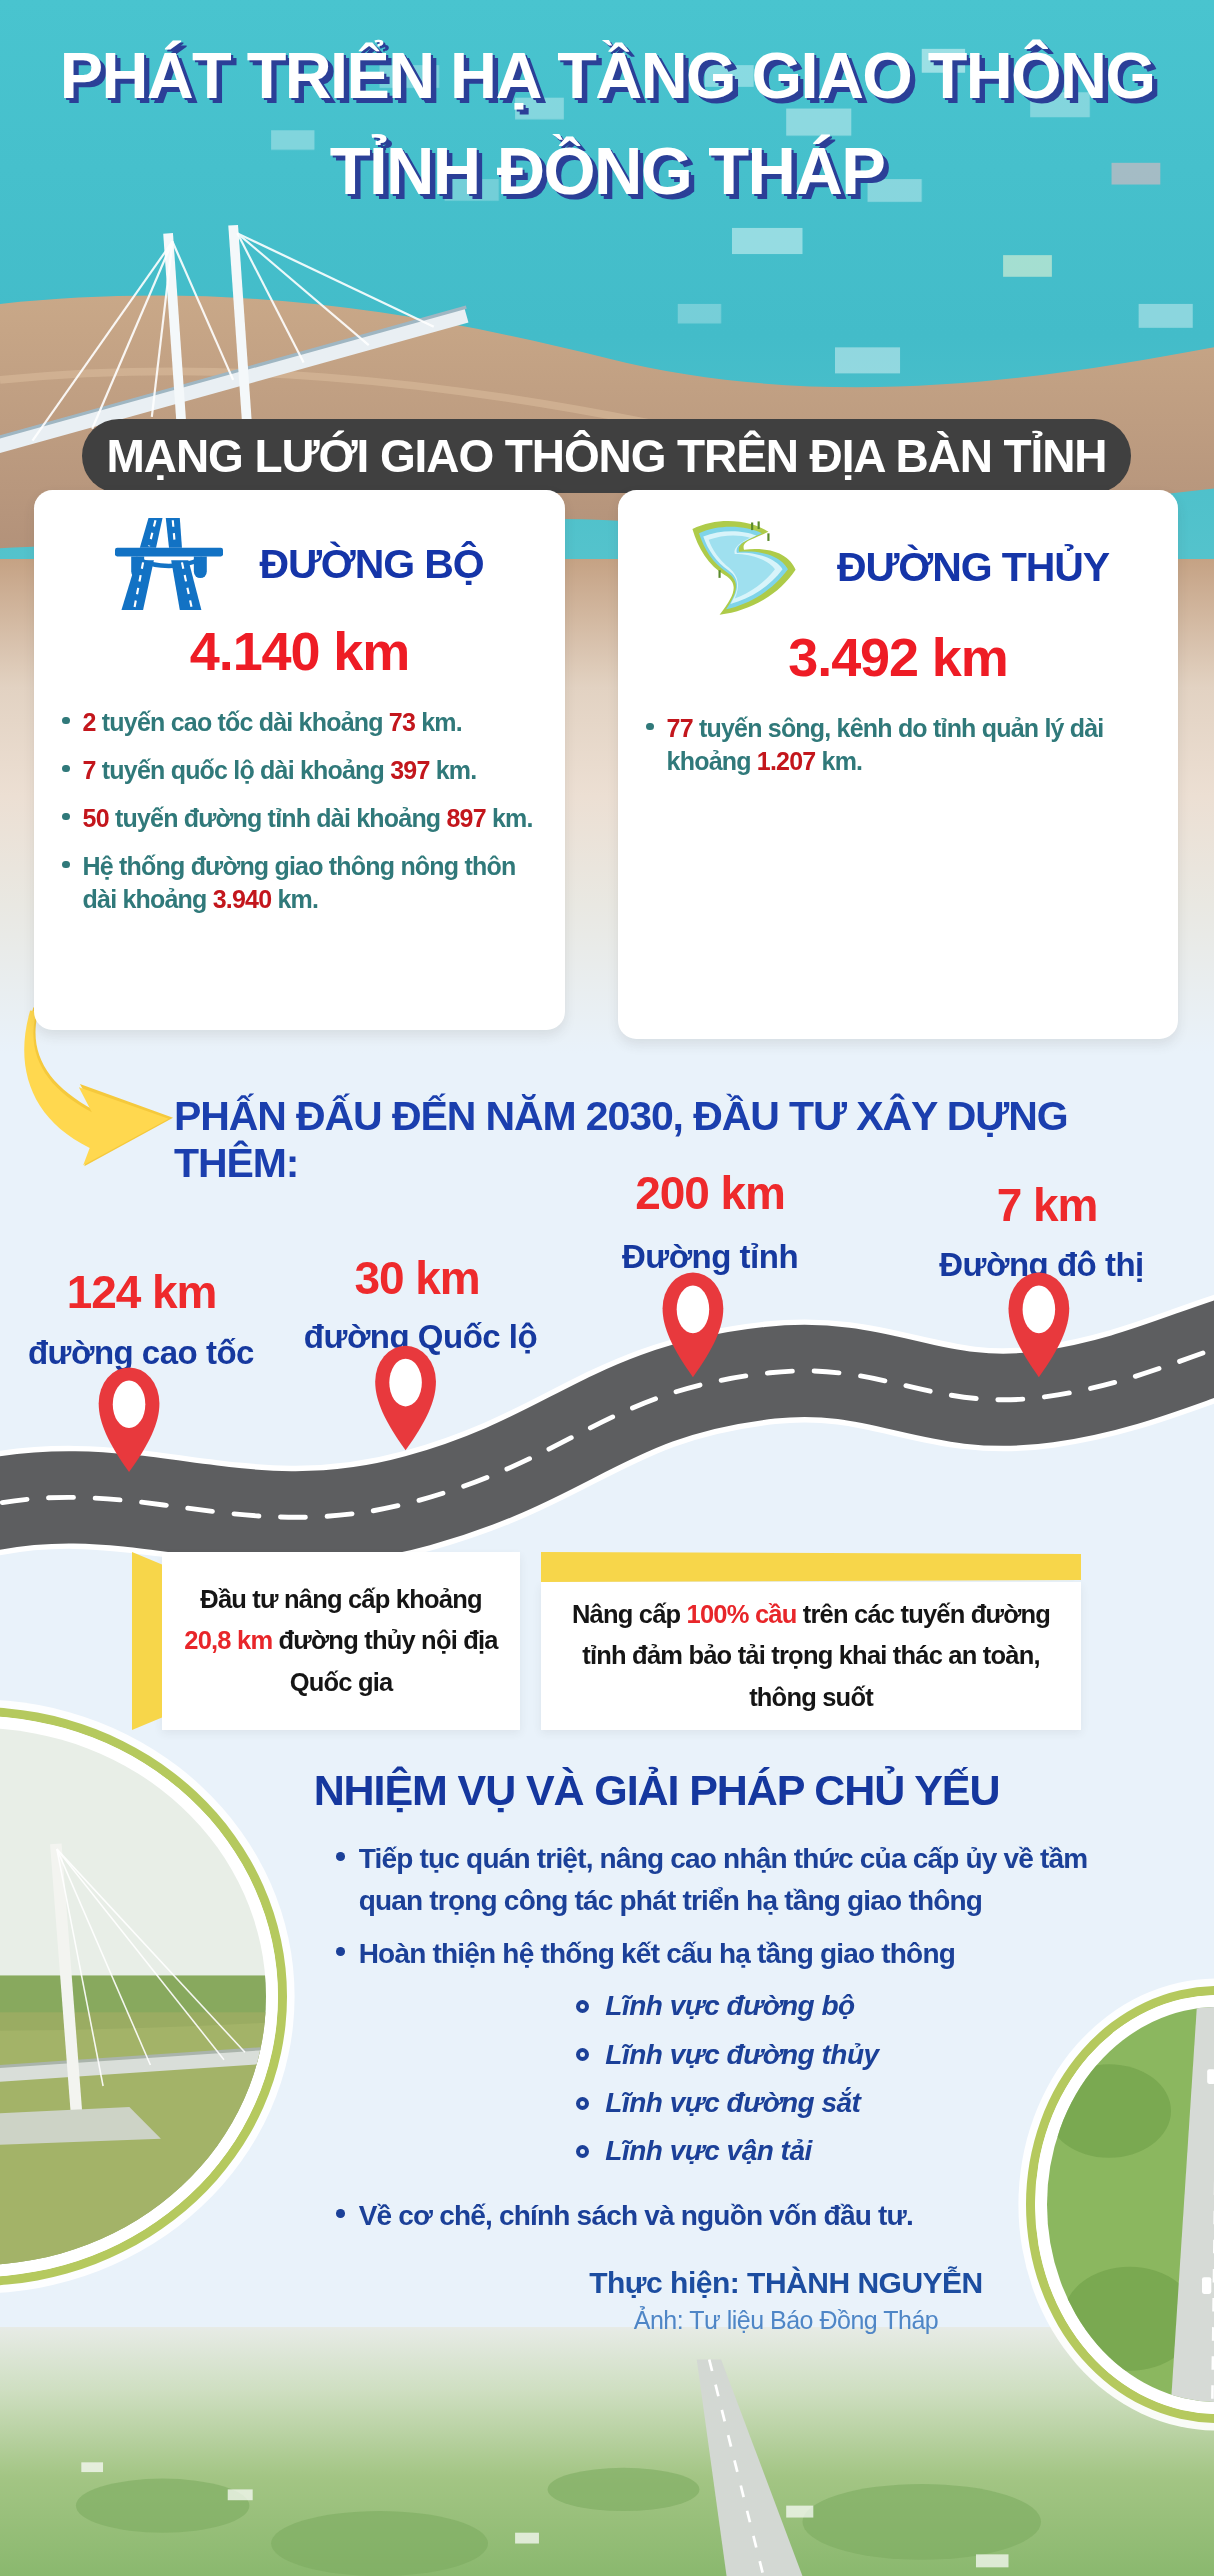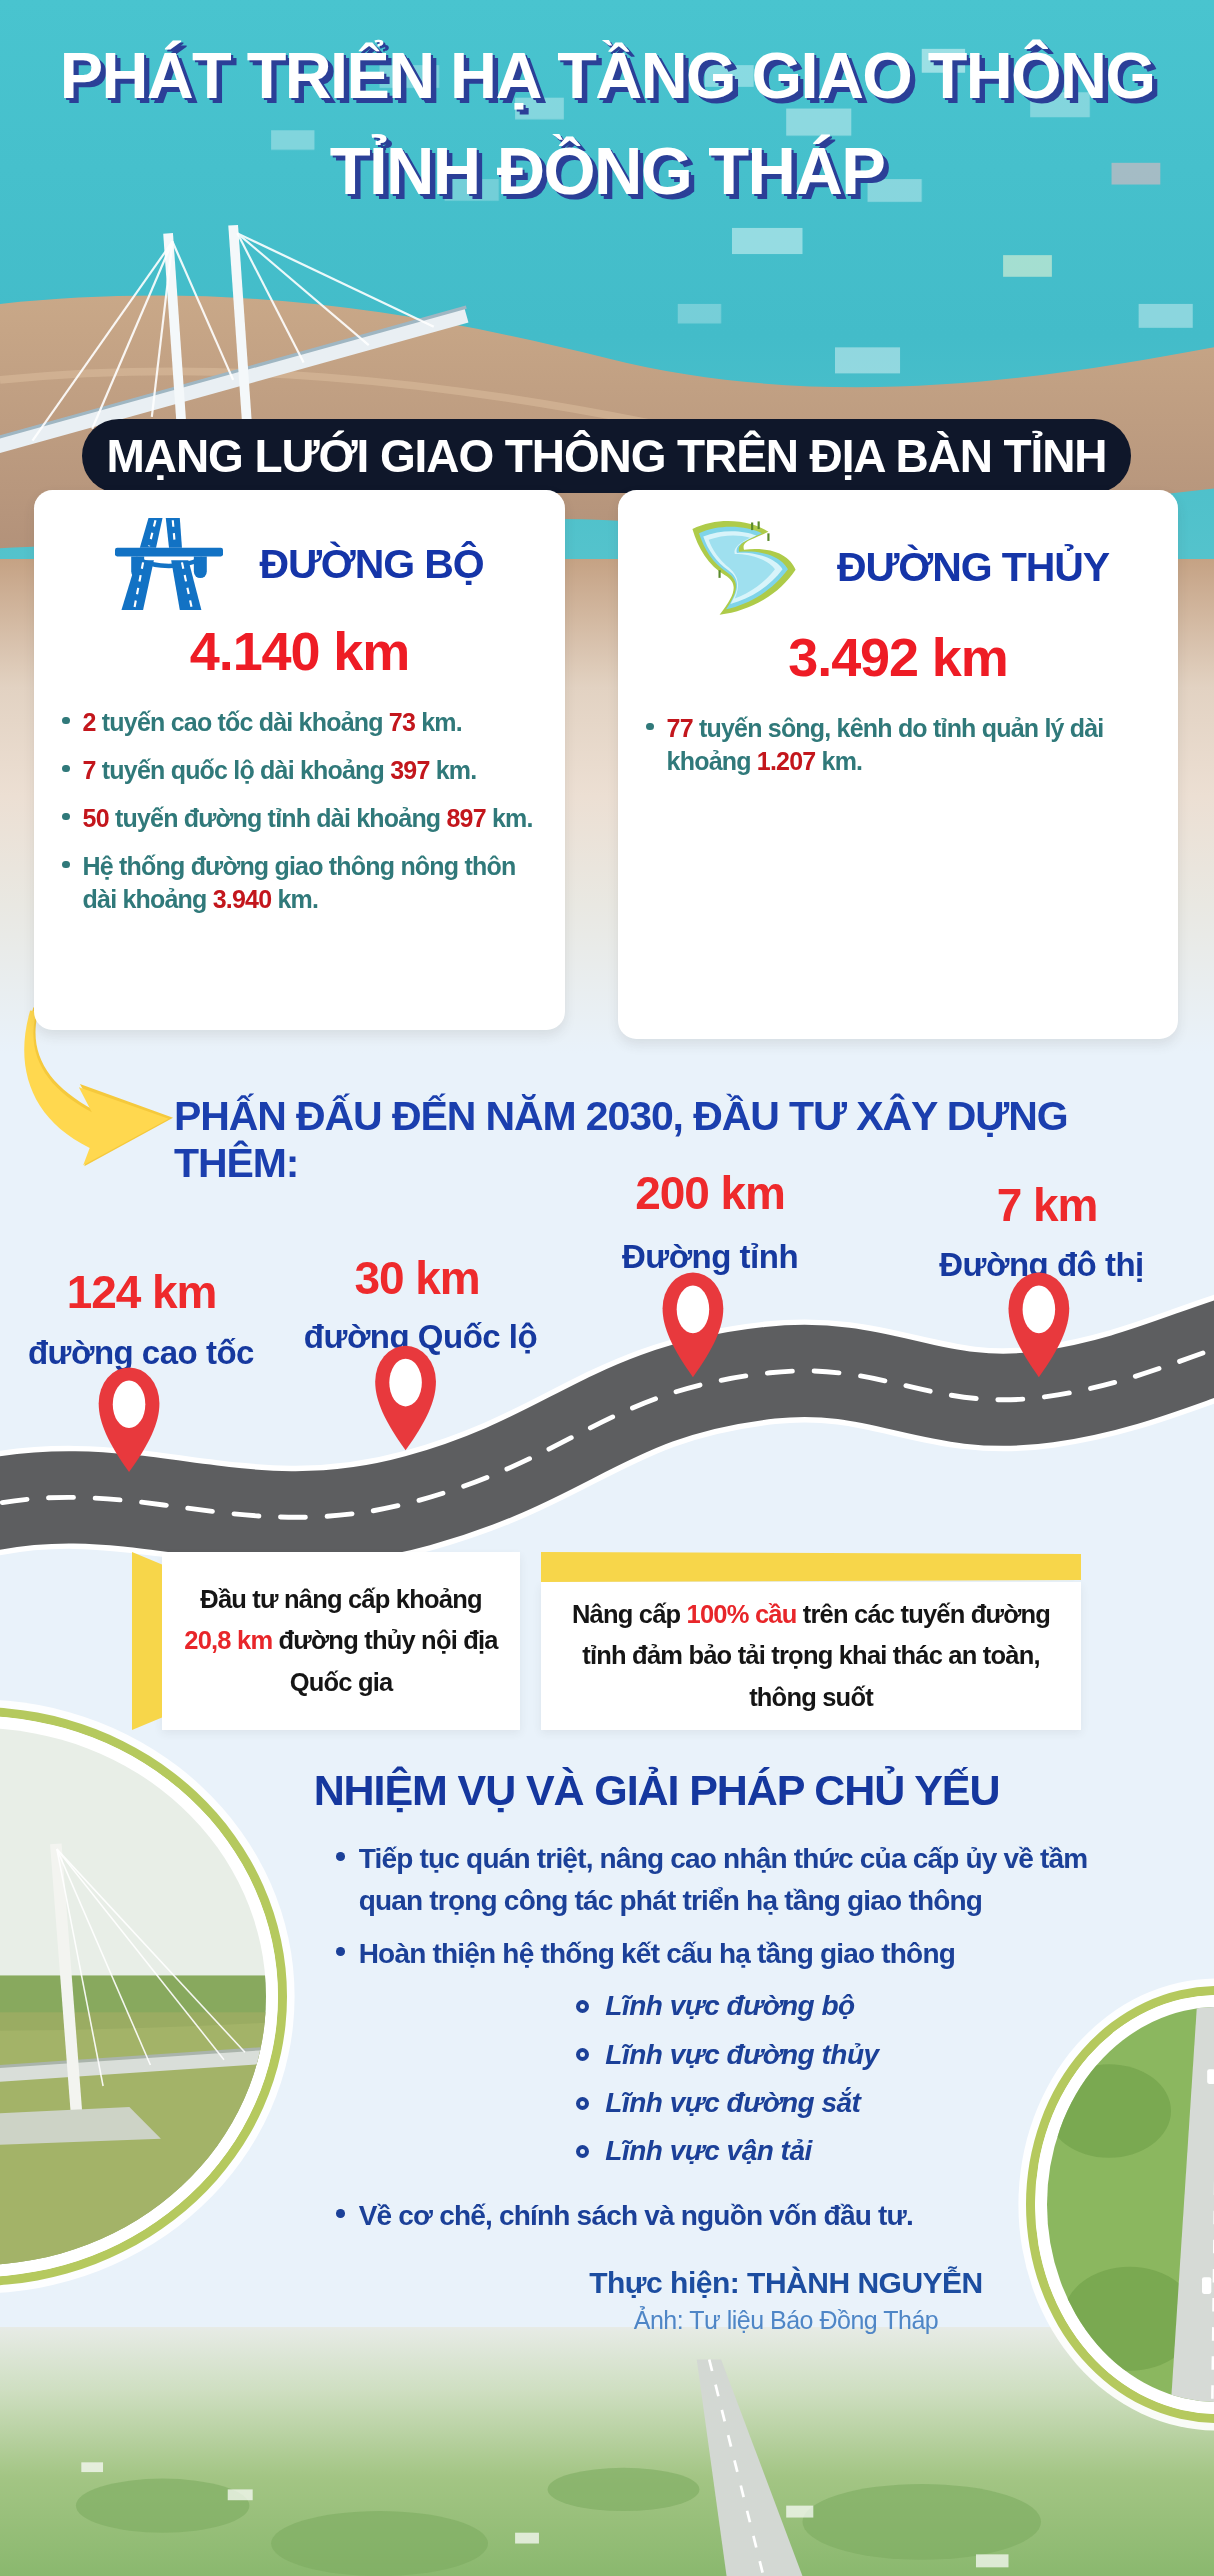--- a/index.html
+++ b/index.html
@@ -17,21 +17,21 @@
 
   
   .title-line { left:0; width:1214px; text-align:center; color:#ffffff;
     font-weight:bold; letter-spacing:-1.6px; z-index:3;
     text-shadow:5.4px 5.4px 0 #2b3f97, 2.2px 2.2px 0 #2b3f97; }
   #title-line1 { top:38px;  font-size:65px; }
   #title-line2 { top:132px; font-size:67px; }
 
   
   #network-banner { left:82px; top:419px; width:1049px; height:74px;
-    background:#0f172a; border-radius:38px; z-index:3;
+    background:#404040; border-radius:38px; z-index:3;
     display:flex; align-items:center; justify-content:center; }
   #network-banner span { color:#fff; font-size:46px; font-weight:bold; letter-spacing:-1.1px; }
 
   
   .card { background:#ffffff; border-radius:18.4px; z-index:4;
     box-shadow:0 5.4px 12px rgba(60,60,60,.10); }
   #card-road  { left:34px;  top:490px; width:531px;  height:540px; }
   #card-water { left:618px; top:490px; width:560px; height:549px; }
   .card-head { display:flex; align-items:center; justify-content:center; gap:36px; margin-top:28px; }
   .card-title { color:#1535a8; font-size:41px; font-weight:bold; letter-spacing:-1.1px; }

